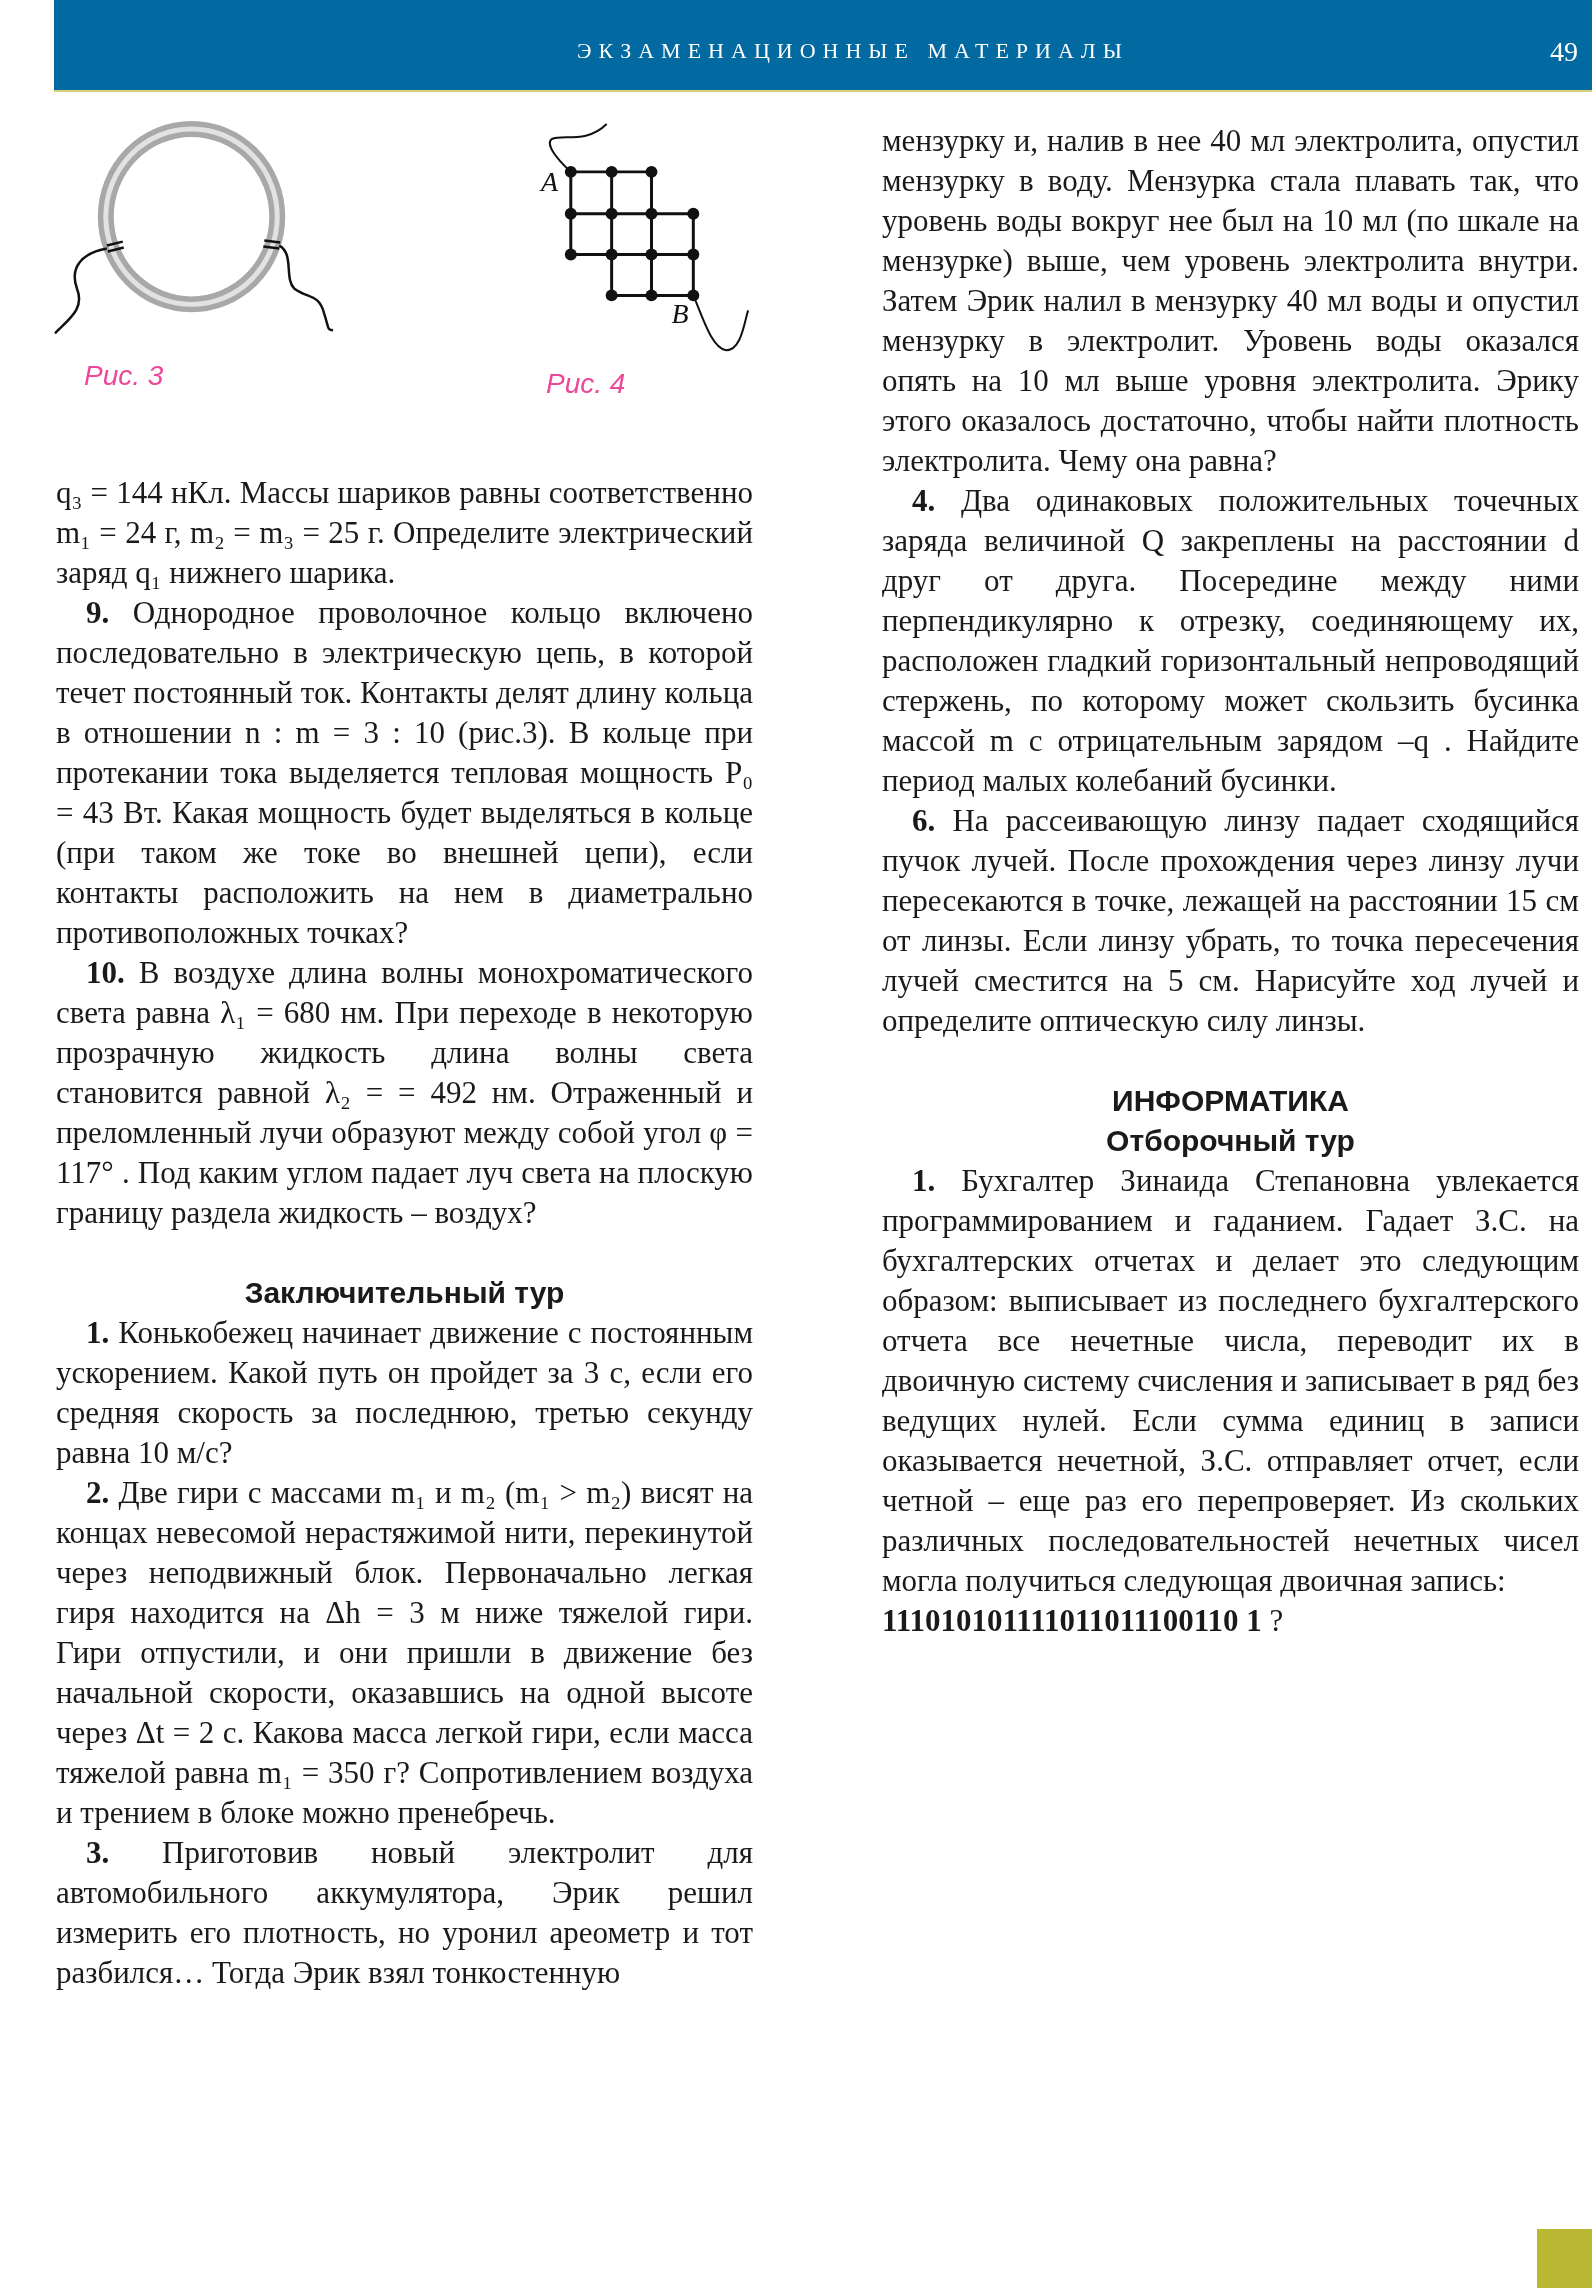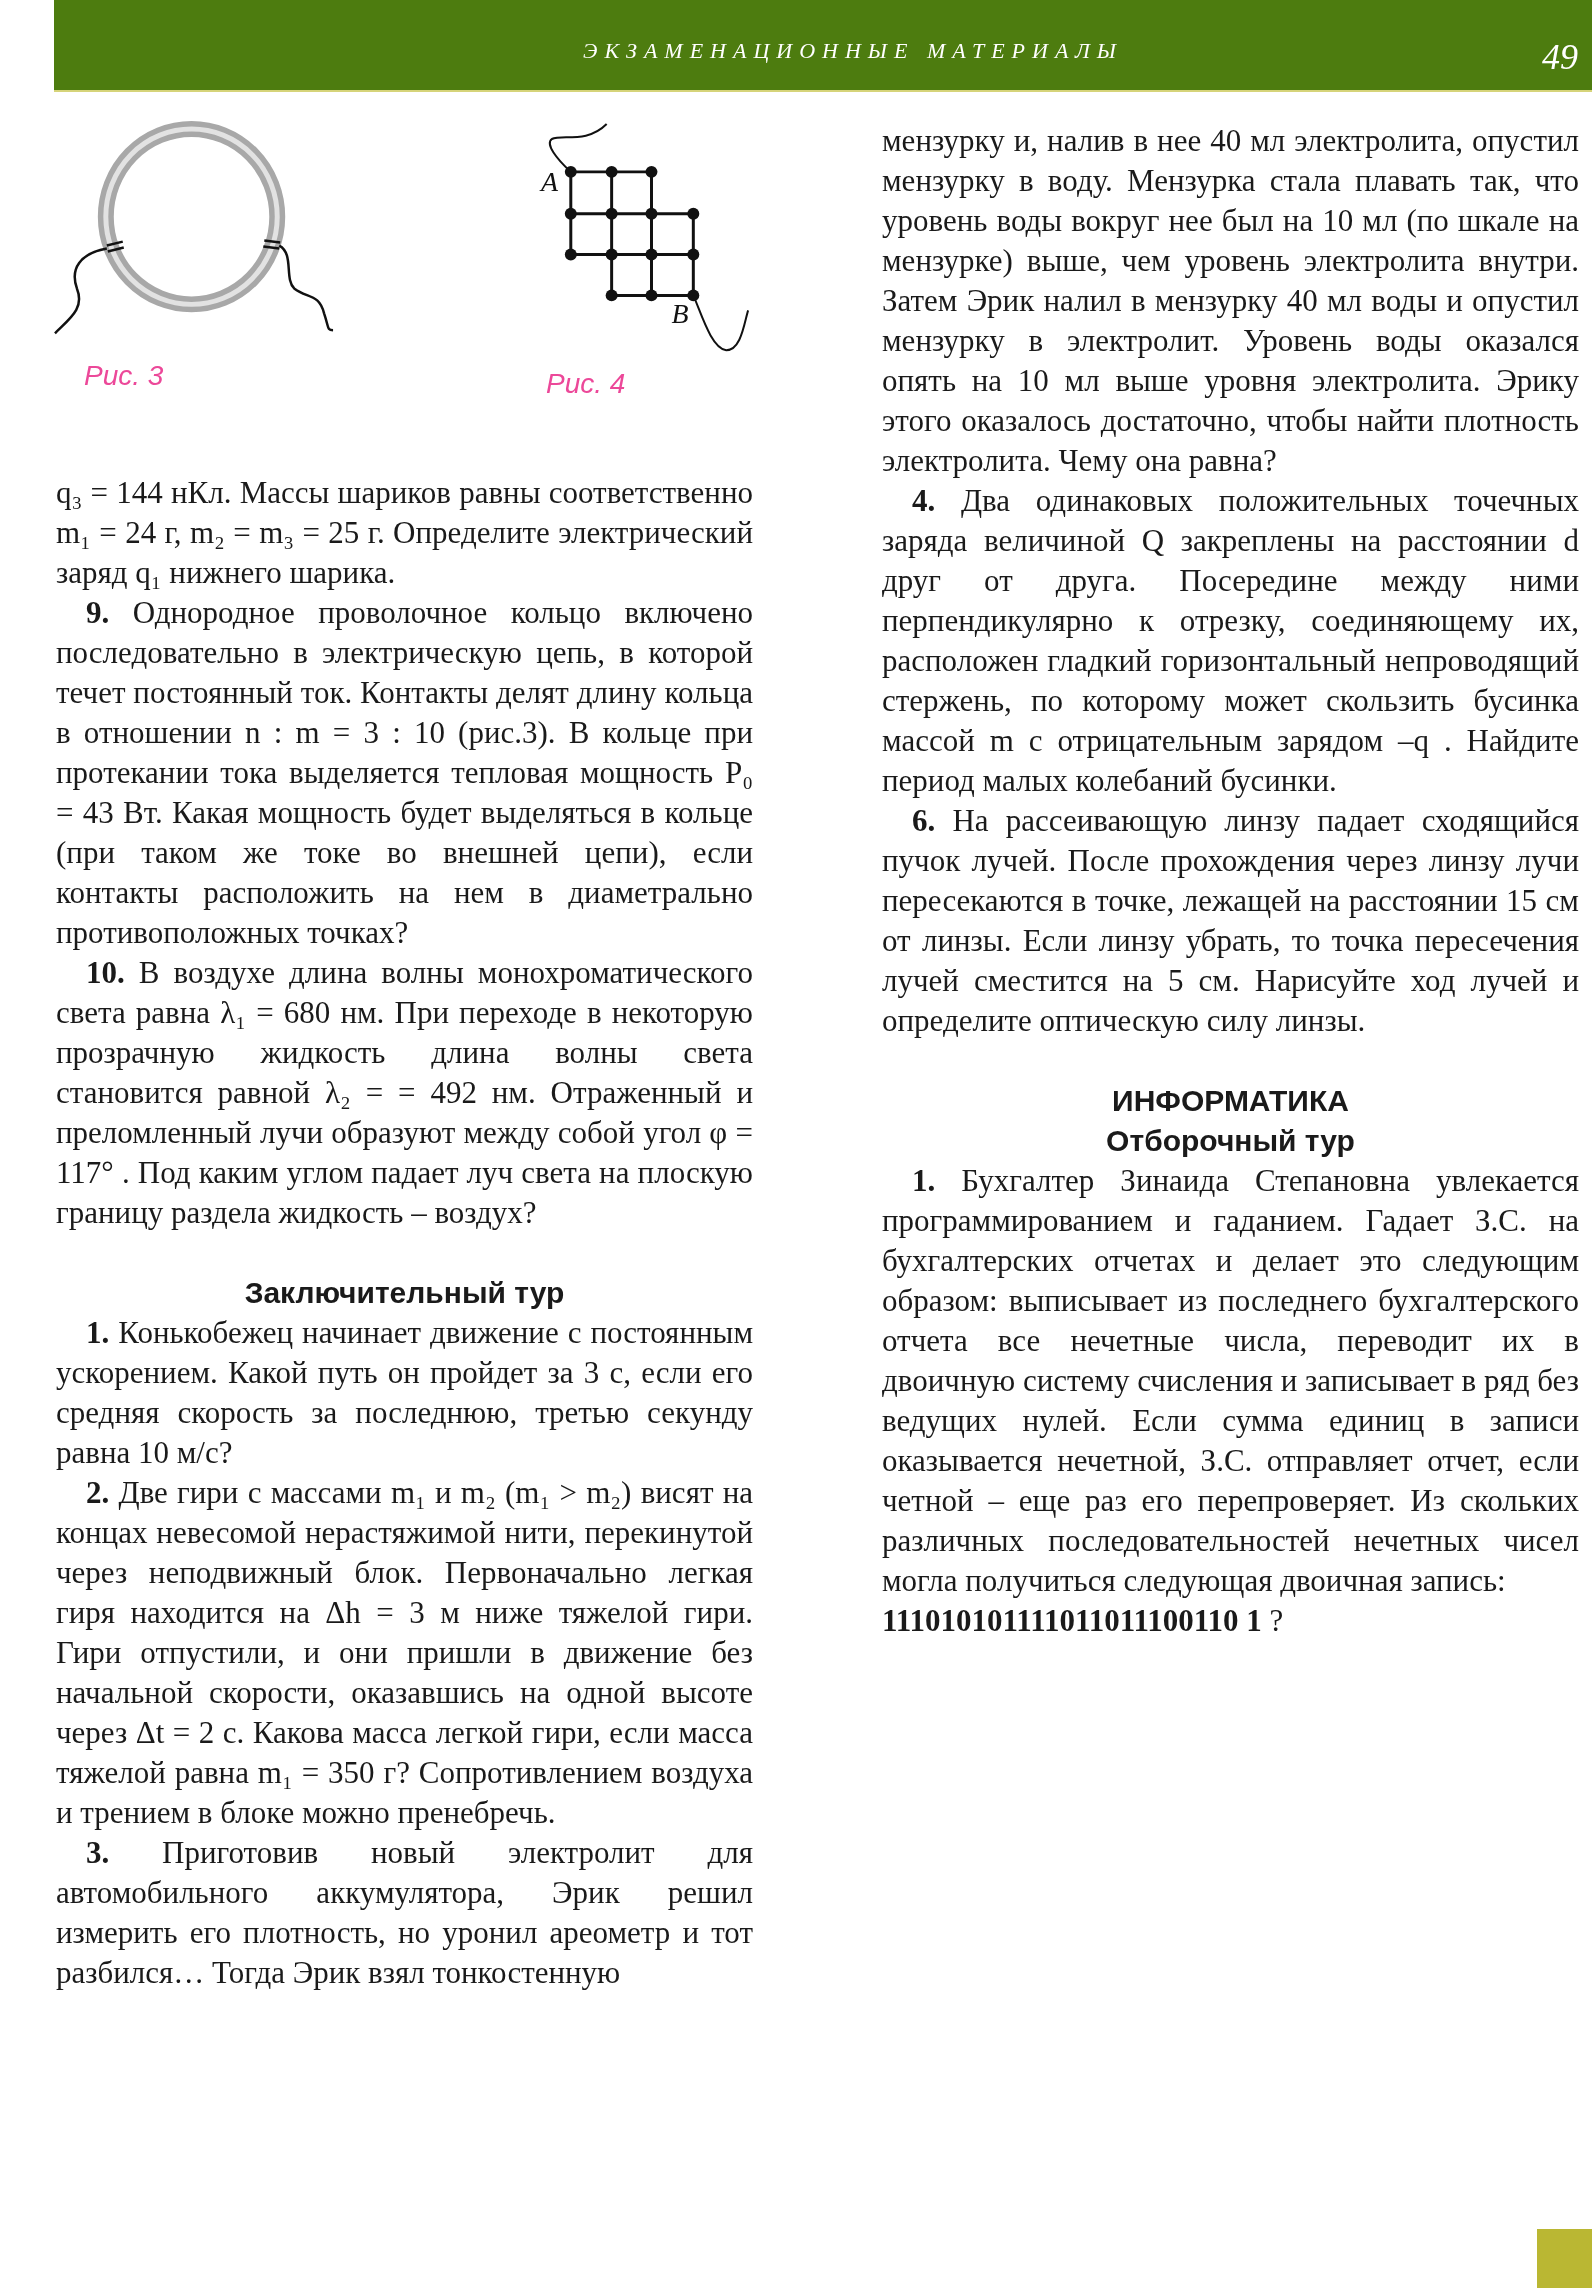--- a/index.html
+++ b/index.html
@@ -1,19 +1,19 @@
 <!DOCTYPE html>
 <html><head>
 <meta charset="utf-8">
 <style>
   html, body { margin: 0; padding: 0; background: #ffffff; }
   body { width: 1592px; height: 2289px; position: relative; overflow: hidden; font-family: "Liberation Serif", "DejaVu Serif", serif; color: #1a1a1a; }
-  .header-bar { position: absolute; left: 54px; top: 0; width: 1538px; height: 90px; background: #4d7c0f; border-bottom: 2px solid #d6d47a; font-style: italic; }
+  .header-bar { position: absolute; left: 54px; top: 0; width: 1538px; height: 90px; background: #0369a1; border-bottom: 2px solid #d6d47a; }
   .header-title { position: absolute; left: 0; right: 0; top: 38px; text-align: center; color: #ffffff; font-family: "Liberation Serif", serif; font-size: 22px; letter-spacing: 7px; padding-left: 60px; }
-  .page-number { position: absolute; right: 14px; top: 36px; color: #ffffff; font-family: "Liberation Serif", serif; font-size: 36px; font-weight: normal; }
+  .page-number { position: absolute; right: 14px; top: 36px; color: #ffffff; font-family: "Liberation Serif", serif; font-size: 28px; font-weight: normal; }
   .footer-square { position: absolute; left: 1537px; top: 2229px; width: 55px; height: 60px; background: #bab733; }
 
   .column { position: absolute; font-size: 31px; line-height: 40px; text-align: justify; }
   .col-left { left: 56px; width: 697px; top: 473px; }
   .col-right { left: 882px; width: 697px; top: 121px; }
   .column p { margin: 0; }
   .column p.task { text-indent: 30px; }
   .num { font-weight: bold; }
   .sec-head { text-align: center; font-family: "Liberation Sans", sans-serif; font-weight: bold; font-size: 30px; line-height: 40px; }
   .sec-head.serif { font-family: "Liberation Serif", serif; font-size: 32px; }

